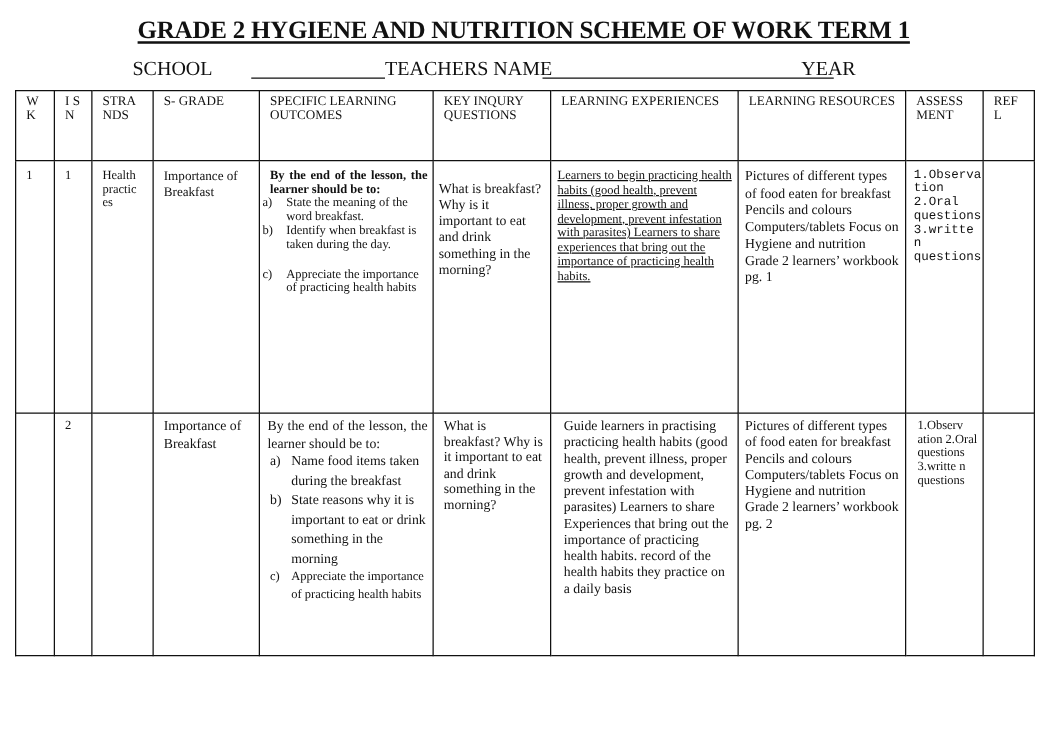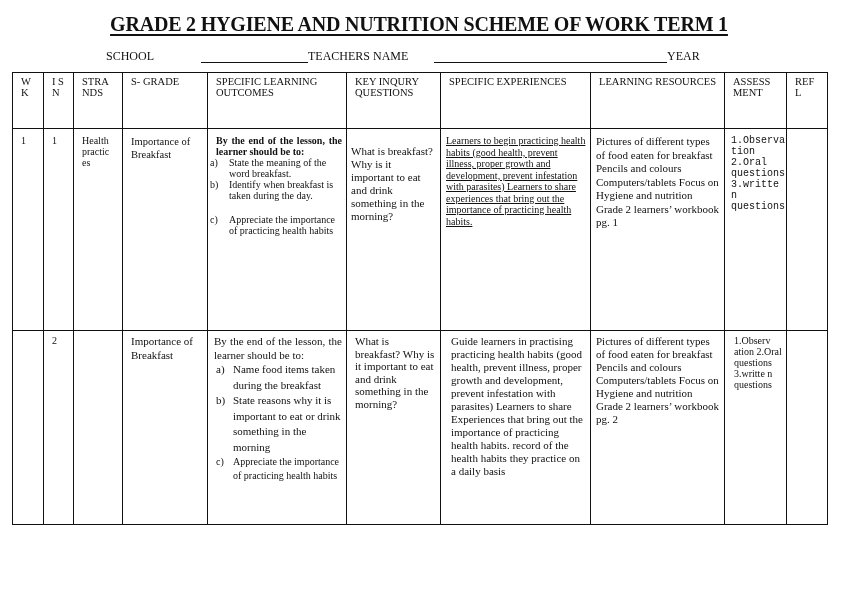--- a/index.html
+++ b/index.html
@@ -1,21 +1,21 @@
 <!DOCTYPE html>
 <html><head>
 <meta charset="utf-8">
 <style>
   html, body { margin: 0; padding: 0; background: #ffffff; }
   body { width: 841px; height: 595px; position: relative; overflow: hidden;
          font-family: "Liberation Serif", "DejaVu Serif", serif; color: #111; }
   .title { position: absolute; left: 103px; top: 13px; width: 632px; text-align: center;
            font-weight: bold; font-size: 20px; line-height: 22px; letter-spacing: -0.2px;
            text-decoration: underline; text-decoration-thickness: 2px; text-underline-offset: 3px; }
-  .meta { position: absolute; top: 48px; font-size: 12px; line-height: 16px; }
+  .meta { position: absolute; top: 48px; font-size: 16px; line-height: 16px; }
   .blank { position: absolute; top: 62px; height: 0; border-top: 1px solid #111; }
 
   table.sow { position: absolute; left: 12px; top: 72px; border-collapse: collapse; table-layout: fixed; width: 815px; }
   table.sow td, table.sow th { border: 1px solid #111; vertical-align: top; padding: 3px 4px 2px 8px;
            font-weight: normal; text-align: left; font-size: 10px; line-height: 11px; overflow: hidden; }
   table.sow th { height: 50px; font-size: 10.5px; margin-top: 24px; }
   tr.r1 td { height: 183px; padding-top: 6px; }
   tr.r2 td { height: 187px; padding-top: 4px; }
   .bold { font-weight: bold; }
   .lo-intro { text-align: justify; }
@@ -34,21 +34,21 @@
 </style>
 </head>
 <body>
 
 <div class="title">GRADE 2 HYGIENE AND NUTRITION SCHEME OF WORK TERM 1</div>
 
 <span class="meta" style="left:106px;">SCHOOL</span>
 <span class="blank" style="left:201px; width:107px;"></span>
 <span class="meta" style="left:308px;">TEACHERS NAME</span>
 <span class="blank" style="left:434px; width:233px;"></span>
-<span class="meta" style="left:667px;">YEAR</span>
+<span class="meta" style="left:641px;">YEAR</span>
 
 <table class="sow">
   <colgroup>
     <col style="width:31px">
       <col style="width:30px">
       <col style="width:49px">
       <col style="width:85px">
     <col style="width:139px">
       <col style="width:94px">
       <col style="width:150px">
@@ -57,21 +57,21 @@
       <col style="width:41px">
   </colgroup>
   <thead>
     <tr>
       <th>W K</th>
       <th>I S N</th>
       <th>STRA NDS</th>
       <th>S- GRADE</th>
       <th>SPECIFIC LEARNING OUTCOMES</th>
       <th>KEY INQURY QUESTIONS</th>
-      <th>SPECIFIC EXPERIENCES</th>
+      <th>LEARNING EXPERIENCES</th>
       <th>LEARNING RESOURCES</th>
       <th>ASSESS MENT</th>
       <th>REF L</th>
     </tr>
   </thead>
   <tbody>
     <tr class="r1">
       <td>1</td>
       <td class="bold">1</td>
       <td class="bold">Health practic es</td>

